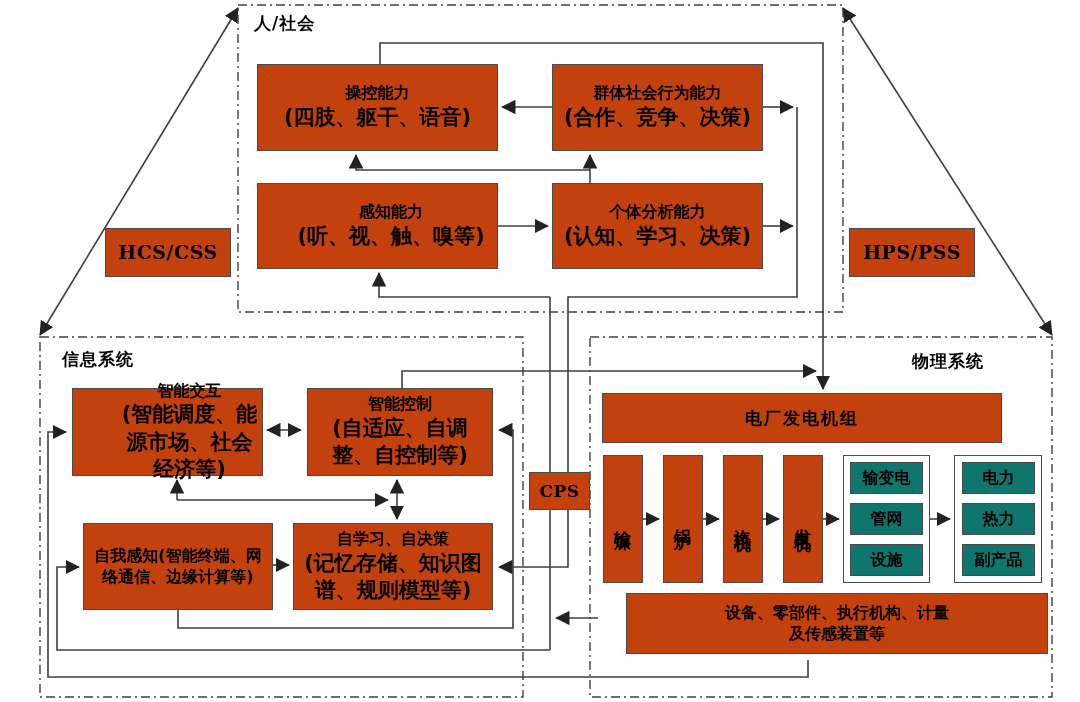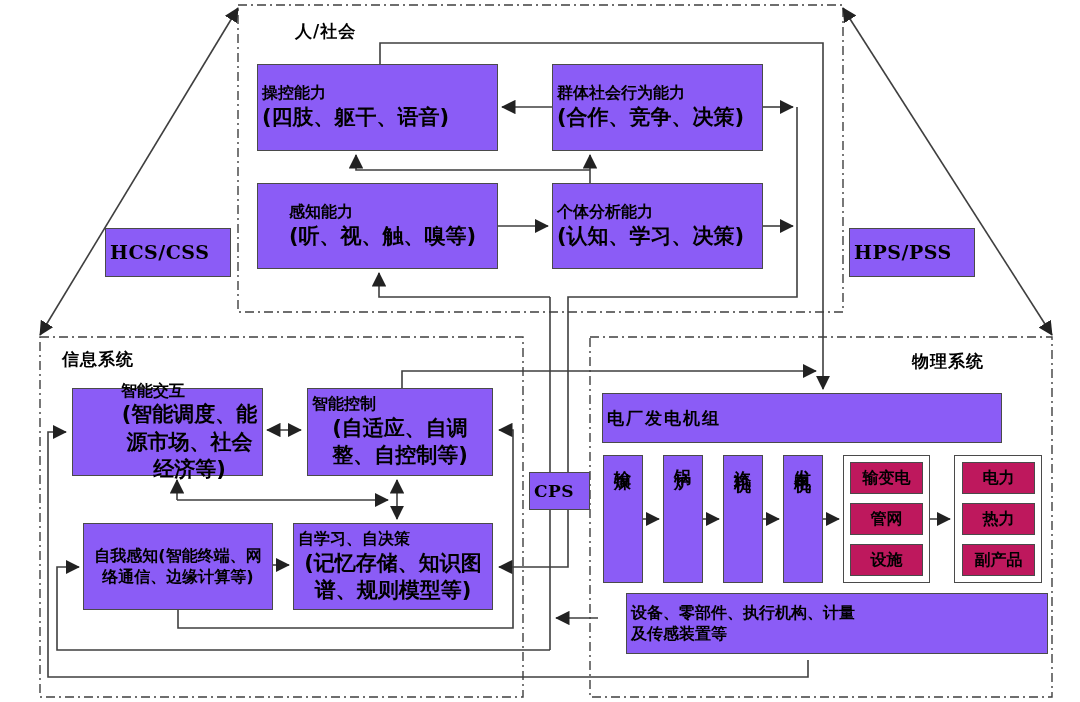--- a/index.html
+++ b/index.html
@@ -3,39 +3,39 @@
 <meta charset="utf-8">
 <style>
   html,body{margin:0;padding:0;background:#ffffff;}
   #stage{
     position:relative;width:1080px;height:702px;background:#fff;
     font-family:"DejaVu Sans","Liberation Sans",sans-serif;
     color:#000;overflow:hidden;
   }
   #wires{position:absolute;left:0;top:0;z-index:1;}
   .node{
-    position:absolute;z-index:2;background:#8b5cf6;border:1.6px solid #4a4a4a;
-    display:flex;flex-direction:column;align-items:flex-start;justify-content:center;
+    position:absolute;z-index:2;background:#c2410c;border:1.6px solid #4a4a4a;
+    display:flex;flex-direction:column;align-items:center;justify-content:center;
     text-align:center;font-weight:700;font-size:16px;line-height:1.3;
     box-sizing:border-box;padding:2px 4px;
   }
   .node .sub{font-size:21px;}
   .seclabel{
     position:absolute;z-index:2;font-weight:700;font-size:17px;letter-spacing:1px;
   }
   .latin{font-family:"DejaVu Serif","Liberation Serif",serif;font-size:19px;letter-spacing:.5px;}
   .vbox{
     writing-mode:vertical-rl;text-orientation:upright;
     font-size:17px;letter-spacing:3px;padding:0;
   }
   .container-box{
     position:absolute;z-index:2;background:#fff;border:1.6px solid #4a4a4a;box-sizing:border-box;
   }
   .inner{
-    position:absolute;background:#be185d;border:1.5px solid #4a4a4a;box-sizing:border-box;
+    position:absolute;background:#0f766e;border:1.5px solid #4a4a4a;box-sizing:border-box;
     display:flex;align-items:center;justify-content:center;
     font-weight:700;font-size:16px;text-align:center;
   }
 </style>
 </head>
 <body>
 
 <div id="stage">
 
   <svg id="wires" width="1080" height="702" viewBox="0 0 1080 702">
@@ -83,21 +83,21 @@
       <path d="M273,565 L289,565" marker-end="url(#arw)"></path>
 
       <path d="M643,519 L659,519" marker-end="url(#arw)"></path>
       <path d="M703,519 L719,519" marker-end="url(#arw)"></path>
       <path d="M763,519 L779,519" marker-end="url(#arw)"></path>
       <path d="M823,519 L839,519" marker-end="url(#arw)"></path>
       <path d="M930,519 L950,519" marker-end="url(#arw)"></path>
     </g>
   </svg>
 
-  <div class="seclabel" style="left:254px;top:20px;margin-left:41px;">人/社会</div>
+  <div class="seclabel" style="left:254px;top:12px;">人/社会</div>
   <div class="seclabel" style="left:62px;top:348px;">信息系统</div>
   <div class="seclabel" style="left:912px;top:350px;width:120px;">物理系统</div>
 
   <div class="node" style="left:257px;top:64px;width:241px;height:87px;">
     <div>操控能力</div>
     <div class="sub">(四肢、躯干、语音)</div>
   </div>
   <div class="node" style="left:552px;top:64px;width:211px;height:87px;">
     <div>群体社会行为能力</div>
     <div class="sub">(合作、竞争、决策)</div>

